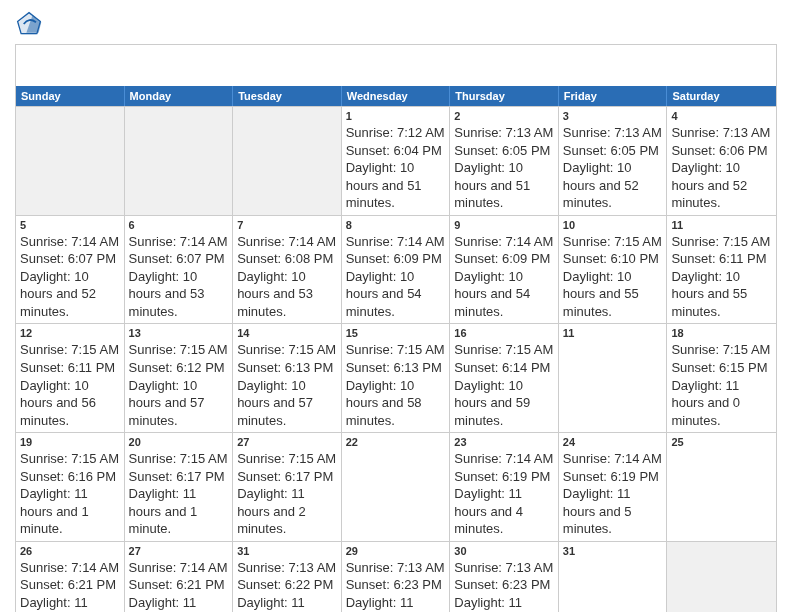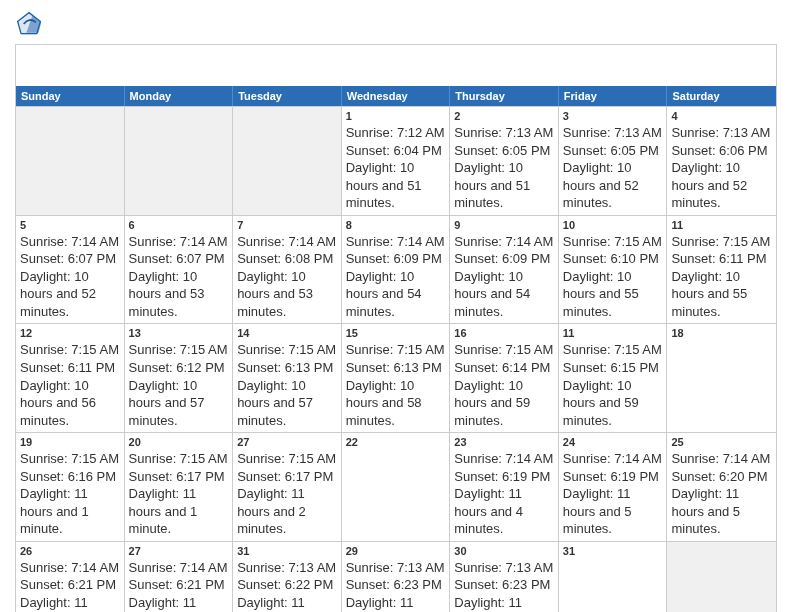--- a/index.html
+++ b/index.html
@@ -257,27 +257,27 @@
           </div>
           <div class="cal-cell">
             <span class="day-num">16</span>
             <div class="cell-text">Sunrise: 7:15 AM
 Sunset: 6:14 PM
 Daylight: 10 hours
 and 59 minutes.</div>
           </div>
           <div class="cal-cell">
             <span class="day-num">11</span>
+          </div>
+          <div class="cal-cell">
+            <span class="day-num">18</span>
             <div class="cell-text">Sunrise: 7:15 AM
 Sunset: 6:15 PM
-Daylight: 10 hours
-and 59 minutes.</div>
-          </div>
-          <div class="cal-cell">
-            <span class="day-num">18</span>
+Daylight: 11 hours
+and 0 minutes.</div>
           </div>
         </div>
         <div class="cal-row">
           <div class="cal-cell">
             <span class="day-num">19</span>
             <div class="cell-text">Sunrise: 7:15 AM
 Sunset: 6:16 PM
 Daylight: 11 hours
 and 1 minute.</div>
           </div>
@@ -307,24 +307,20 @@
           </div>
           <div class="cal-cell">
             <span class="day-num">24</span>
             <div class="cell-text">Sunrise: 7:14 AM
 Sunset: 6:19 PM
 Daylight: 11 hours
 and 5 minutes.</div>
           </div>
           <div class="cal-cell">
             <span class="day-num">25</span>
-            <div class="cell-text">Sunrise: 7:14 AM
-Sunset: 6:20 PM
-Daylight: 11 hours
-and 5 minutes.</div>
           </div>
         </div>
         <div class="cal-row">
           <div class="cal-cell">
             <span class="day-num">26</span>
             <div class="cell-text">Sunrise: 7:14 AM
 Sunset: 6:21 PM
 Daylight: 11 hours
 and 6 minutes.</div>
           </div>

